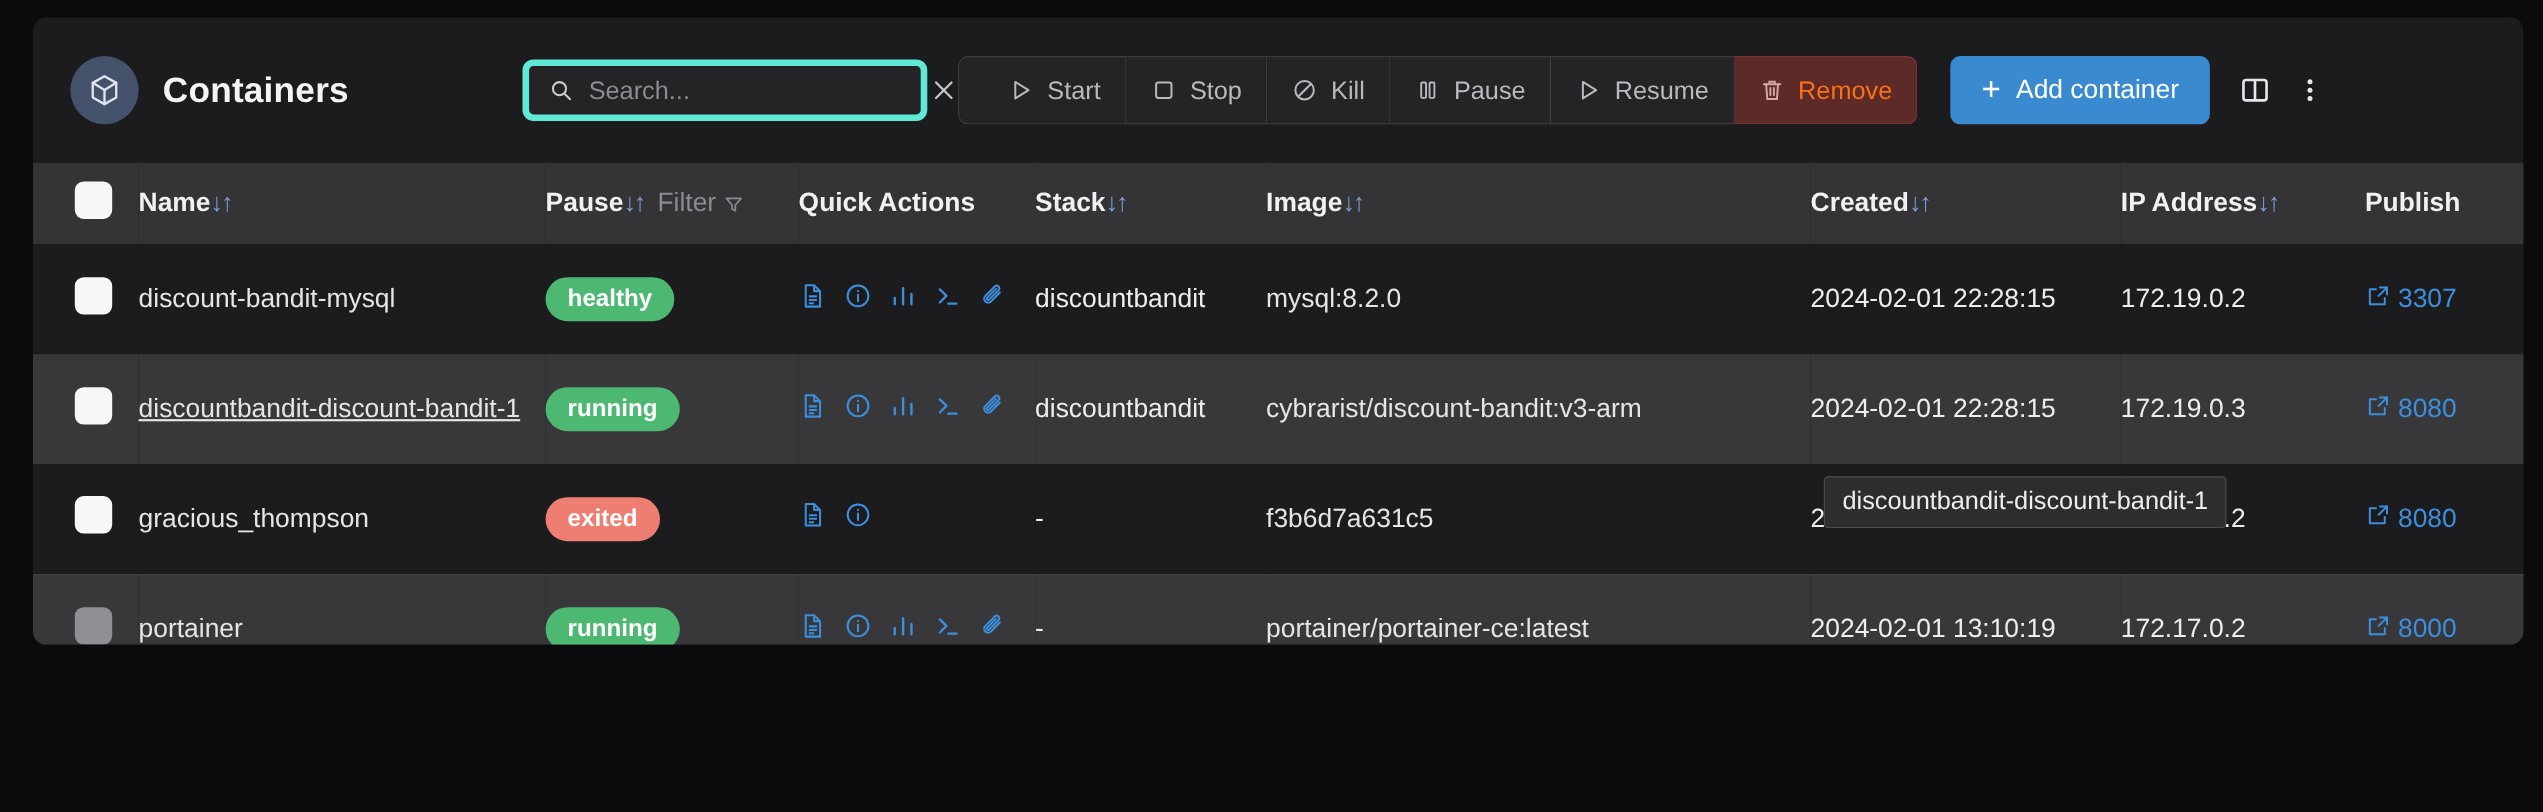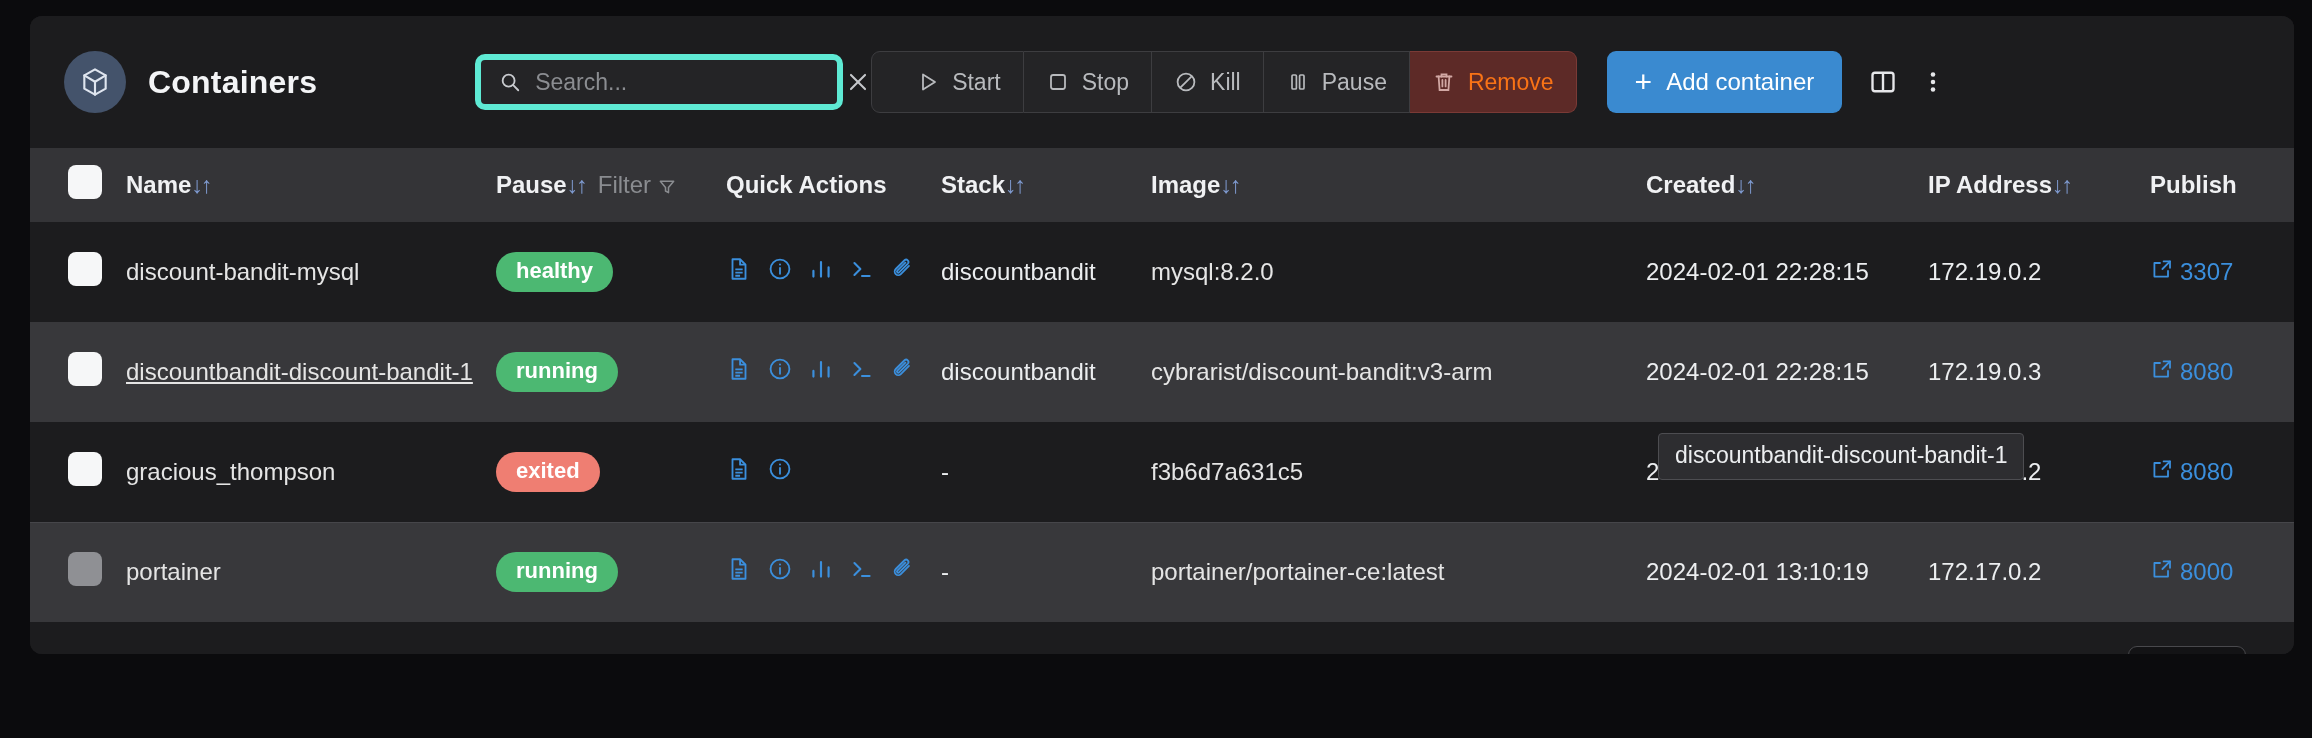--- a/index.html
+++ b/index.html
@@ -11,21 +11,21 @@
   }
   .page {
     position: relative;
     width: 2312px; height: 738px;
     background: #0b0b0d;
     padding: 16px 18px 0 30px;
   }
   .panel {
     position: relative;
     width: 2264px;
-    height: 638px;
+    height: 570px;
     background: #1c1c1e;
     border-radius: 12px;
     overflow: hidden;
   }
 
   
   .toolbar {
     height: 132px;
     display: flex;
     align-items: center;
@@ -272,20 +272,26 @@
 
 
         <button class="tbtn">
           <svg viewBox="0 0 24 24" fill="none" stroke="#b8babd" stroke-width="1.7">
             <rect x="6" y="5" width="4.4" height="14" rx="1"></rect>
             <rect x="13.6" y="5" width="4.4" height="14" rx="1"></rect>
           </svg>
           <span>Pause</span>
         </button>
 
+        <button class="tbtn">
+          <svg viewBox="0 0 24 24" fill="none" stroke="#b8babd" stroke-width="1.8" stroke-linejoin="round">
+            <path d="M7 4.5 19 12 7 19.5z"></path>
+          </svg>
+          <span>Resume</span>
+        </button>
 
         <button class="tbtn danger">
           <svg viewBox="0 0 24 24" fill="none" stroke="#d2a8a4" stroke-width="1.8" stroke-linecap="round">
             <path d="M4.5 6.5h15"></path>
               <path d="M9.5 6.5V4.3h5v2.2"></path>
             <path d="M6.6 6.5 7.6 20h8.8l1-13.5"></path>
             <path d="M10.4 10v6.4M13.6 10v6.4"></path>
           </svg>
           <span>Remove</span>
         </button>

